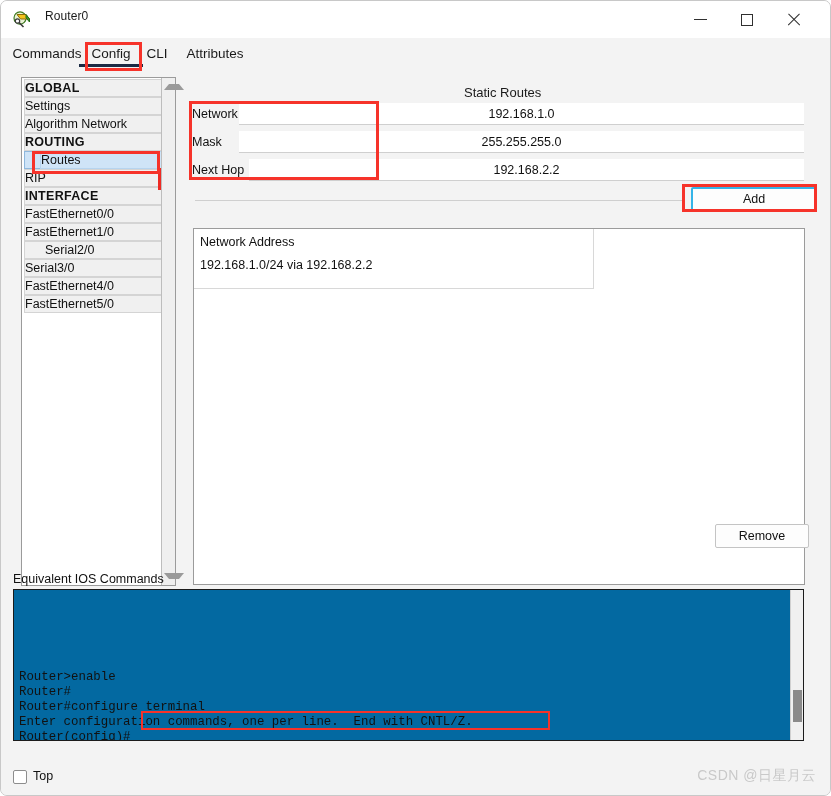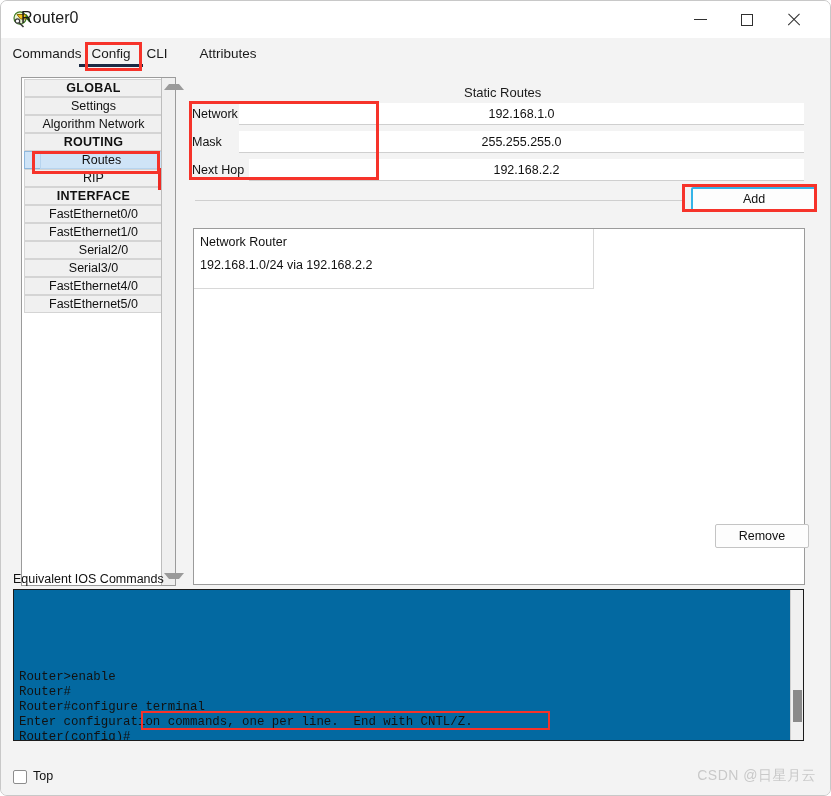--- a/index.html
+++ b/index.html
@@ -22,22 +22,22 @@
   
   .titlebar{
     position:absolute;left:0;top:0;width:831px;height:37px;
     background:#ffffff;
     box-sizing:border-box;
   }
   .title-icon{
     position:absolute;left:12px;top:9px;width:20px;height:20px;
   }
   .title-text{
-    position:absolute;left:20px;top:8px;
-    font-size:16px;color:#1b1b1b;
+    position:absolute;left:44px;top:8px;
+    font-size:12px;color:#1b1b1b;
     letter-spacing:.1px;
     white-space:nowrap;
     text-align:right;
   }
   .wbtn{
     position:absolute;top:0;width:46px;height:37px;
     display:flex;align-items:center;justify-content:center;
     color:#2b2b2b;
   }
   .wbtn.min{left:676px;}
@@ -80,21 +80,21 @@
     background:#ffffff;
     border:1px solid #9b9b9b;
     box-sizing:border-box;
   }
   .tree-item{
     position:absolute;left:2px;width:139px;height:18px;
     background:#f0f0f0;
     border:1px solid #d4d4d4;
     box-sizing:border-box;
     font-size:12.5px;color:#111;
-    display:flex;align-items:center;justify-content:center;
+    display:flex;align-items:center;justify-content:flex-start;
     white-space:nowrap;
   }
   .tree-item.header{font-weight:bold;letter-spacing:.3px;}
   .tree-item.sel{background:#cfe4f7;border-color:#b6d4ef;}
   .tree-selbox{
     position:absolute;left:2px;width:139px;height:18px;
     background:#cfe4f7;border:1px solid #8fb8dd;box-sizing:border-box;
   }
   .tree-scroll{
     position:absolute;right:0;top:0;width:14px;height:507px;
@@ -253,21 +253,21 @@
     <div class="tab" style="left:14px;width:64px;">
       <span>Commands</span>
     </div>
     <div class="tab active" style="left:82px;width:56px;">
       <span>Config</span>
     </div>
     <div class="tab-underline" style="left:78px;top:26px;width:64px;"></div>
     <div class="tab" style="left:140px;width:32px;">
       <span>CLI</span>
     </div>
-    <div class="tab" style="left:192px;width:70px;">
+    <div class="tab" style="left:179px;width:70px;">
       <span>Attributes</span>
     </div>
   </div>
 
   <div class="panel">
 
     <div class="tree">
       <div class="tree-selbox" style="top:73px;"></div>
 
       <div class="tree-item header" style="top:1px;">
@@ -334,21 +334,21 @@
       <input class="finput" style="left: 57px; width: 555px;" value="192.168.2.2">
     </div>
 
     <div class="sep-line" style="left:186px;top:131px;width:487px;"></div>
     <div class="btn focus" style="left:682px;top:118px;width:126px;height:24px;">
       <span>Add</span>
     </div>
 
     <div class="listbox" style="left:184px;top:159px;width:612px;height:357px;">
       <div class="listcol" style="width:400px;height:60px;"></div>
-      <div class="listhdr">Network Router</div>
+      <div class="listhdr">Network Address</div>
       <div class="listrow">192.168.1.0/24 via 192.168.2.2</div>
     </div>
 
     <div class="btn" style="left:706px;top:455px;width:94px;height:24px;">
       <span>Remove</span>
     </div>
   </div>
 
   <div class="ios-label">Equivalent IOS Commands</div>
   <div class="ios-box">

